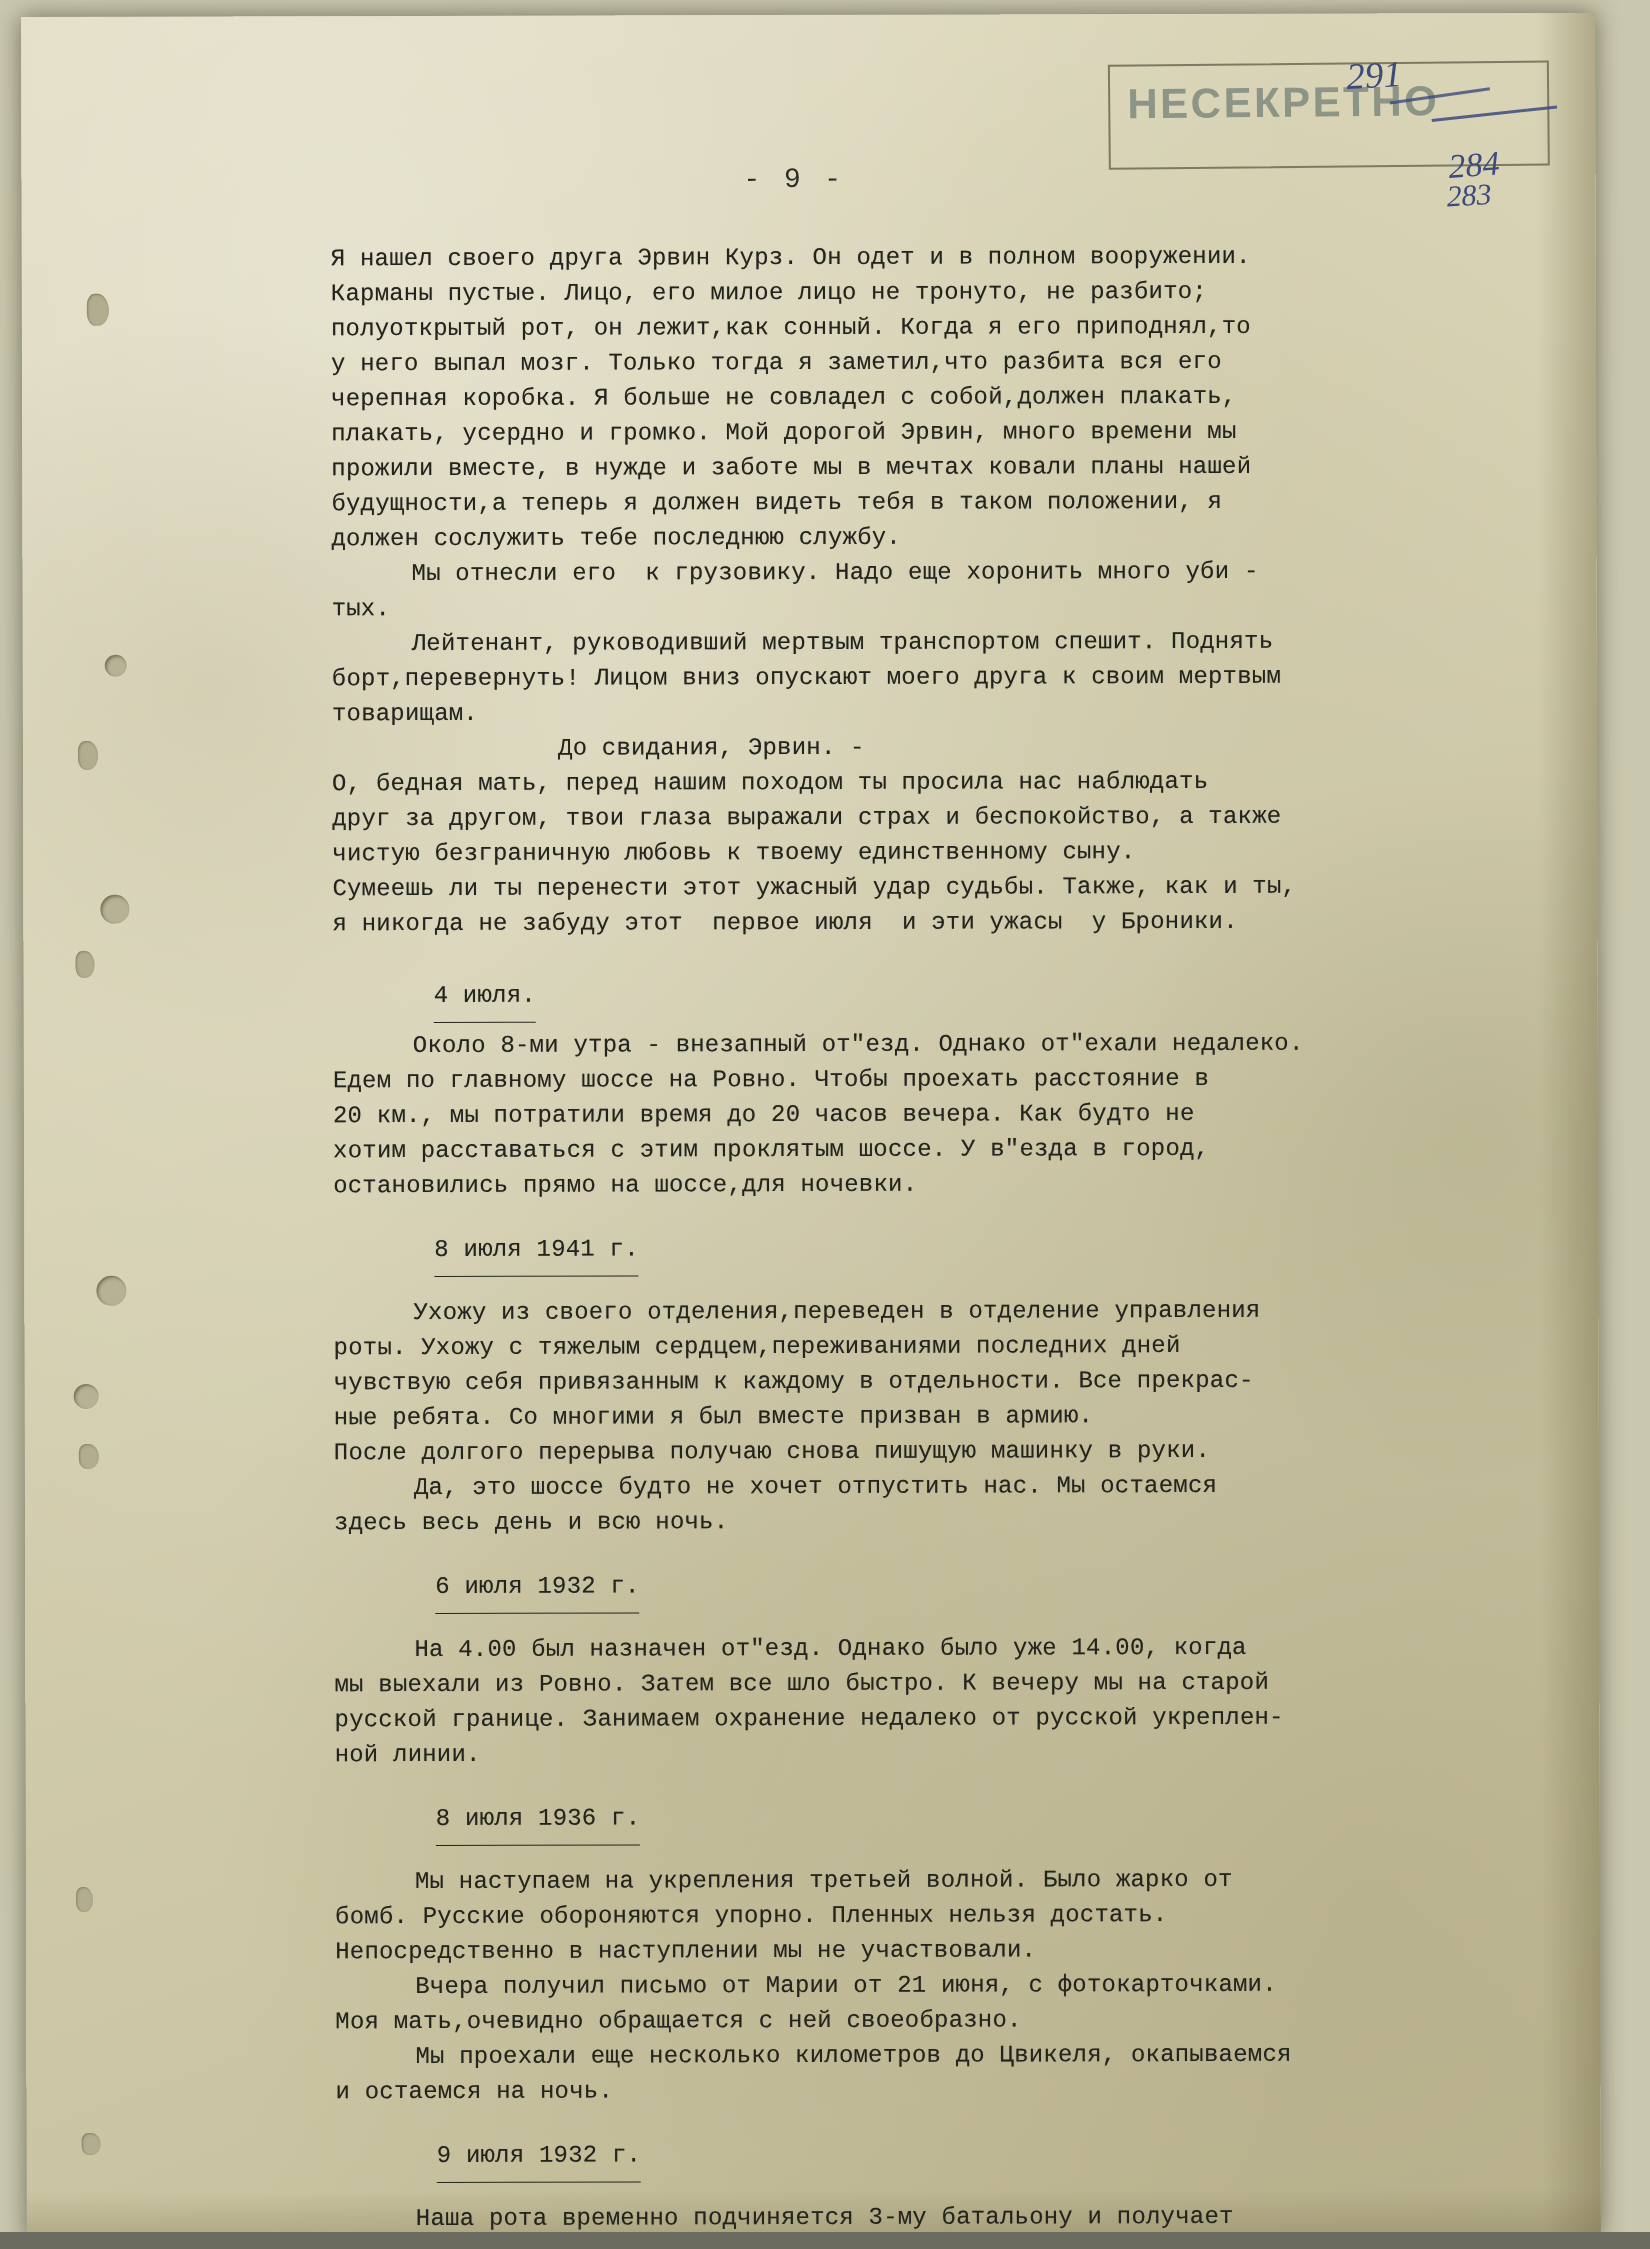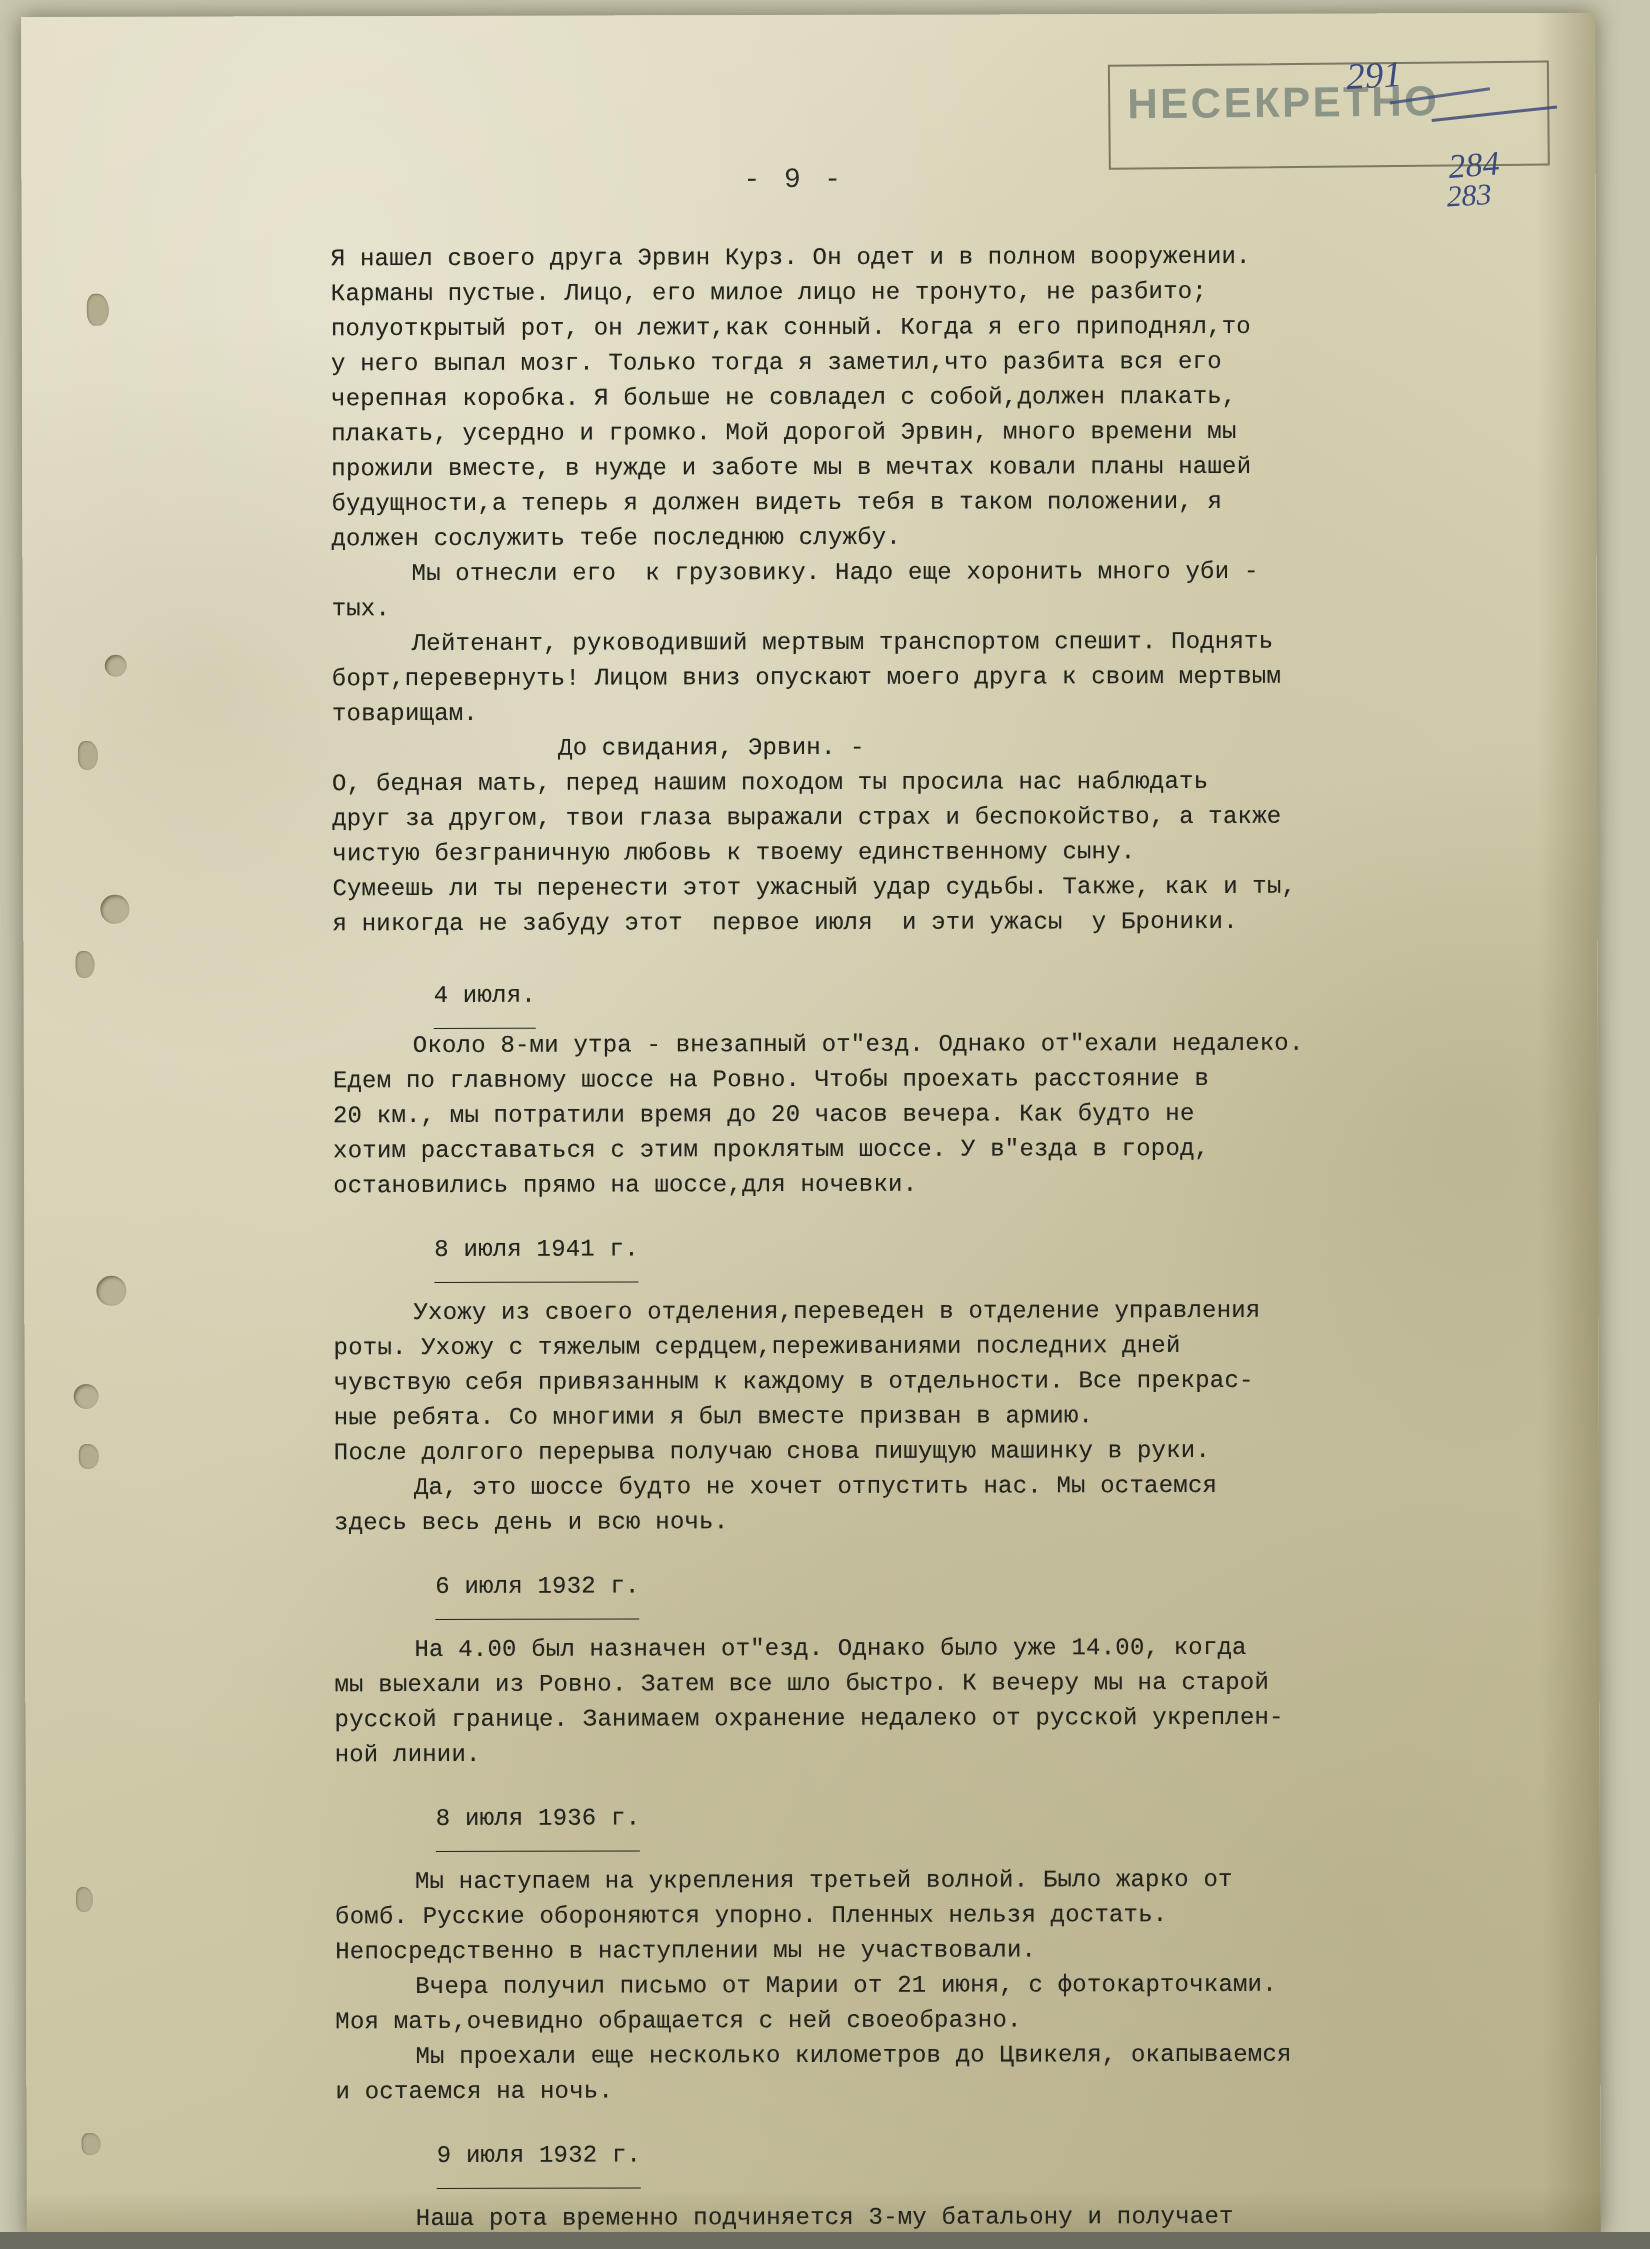--- a/index.html
+++ b/index.html
@@ -148,21 +148,21 @@
   .gap-sm { height: 15px; }
   .gap-md { height: 28.5px; }
   .gap-lg { height: 37px; }
   .heading {
     margin: 0;
     padding-left: 101px;
     white-space: pre-wrap;
   }
   .heading span {
     border-bottom: 1.7px solid #24241f;
-    padding-bottom: 19px;
+    padding-bottom: 13px;
   }
   
   .body .p:nth-child(odd) { letter-spacing: 0.2px; }
 </style>
 </head>
 <body>
 
 <div class="page">
   <div class="sheet">
     <div class="edge-wear"></div>

